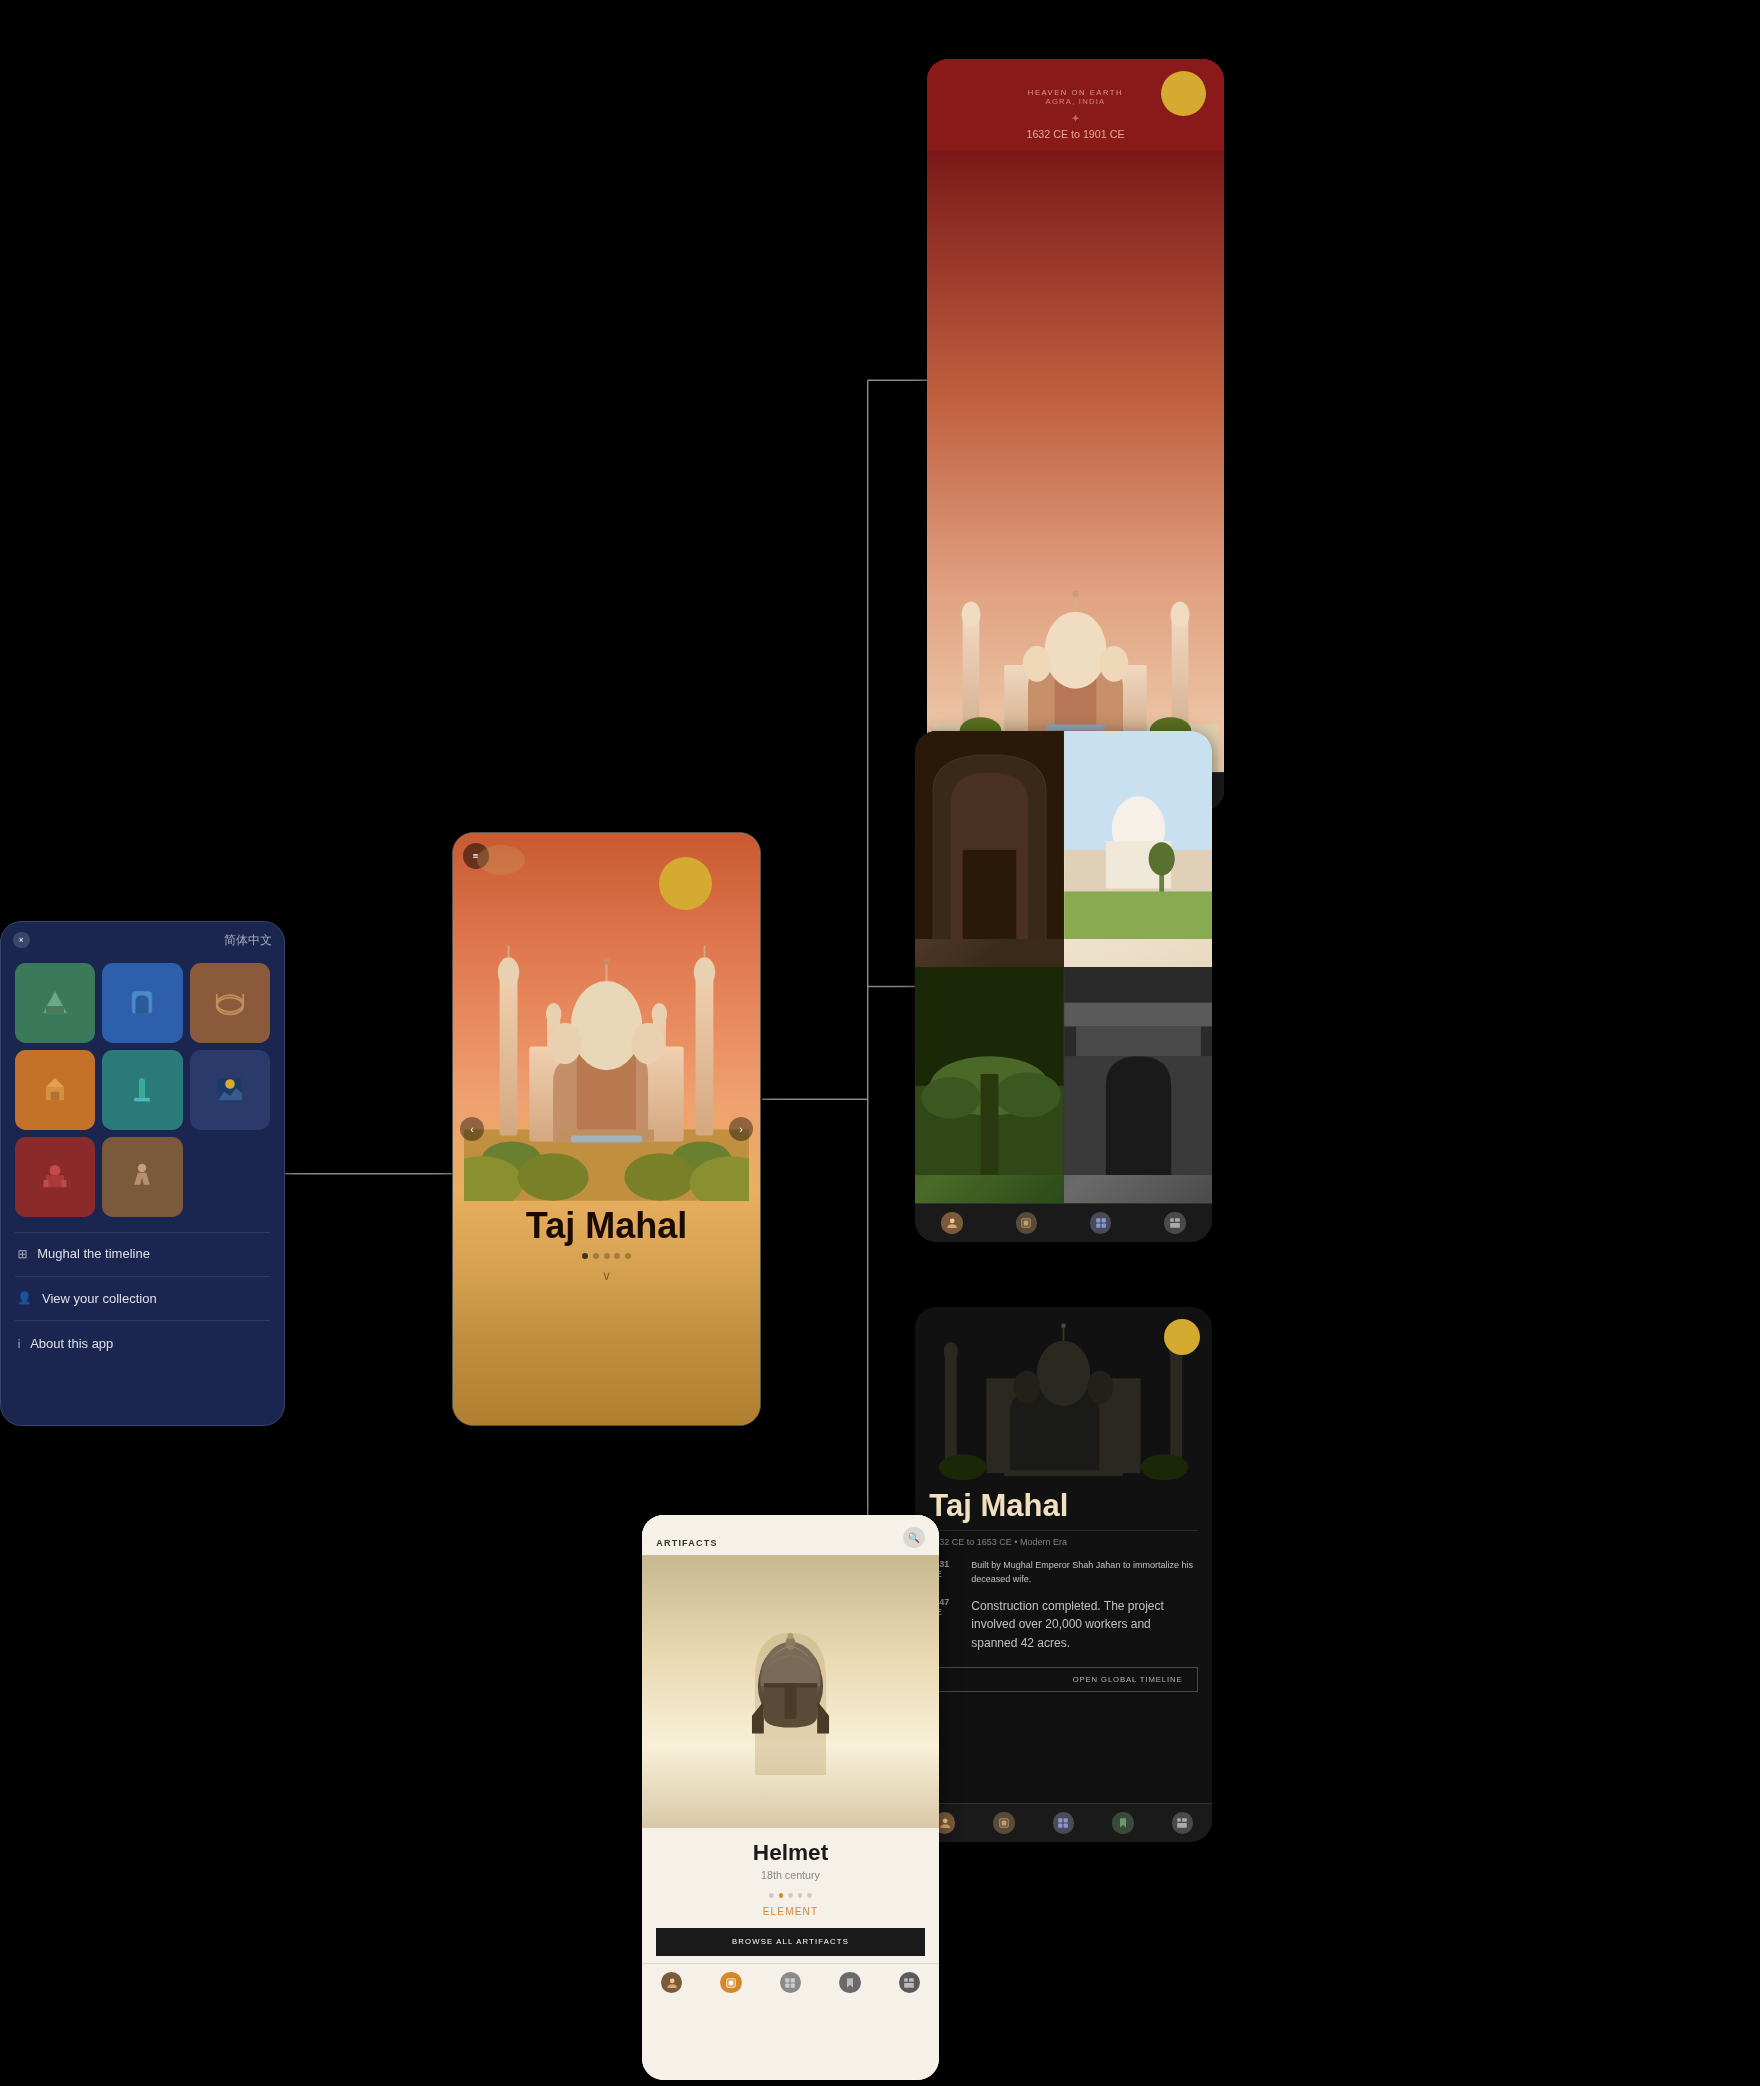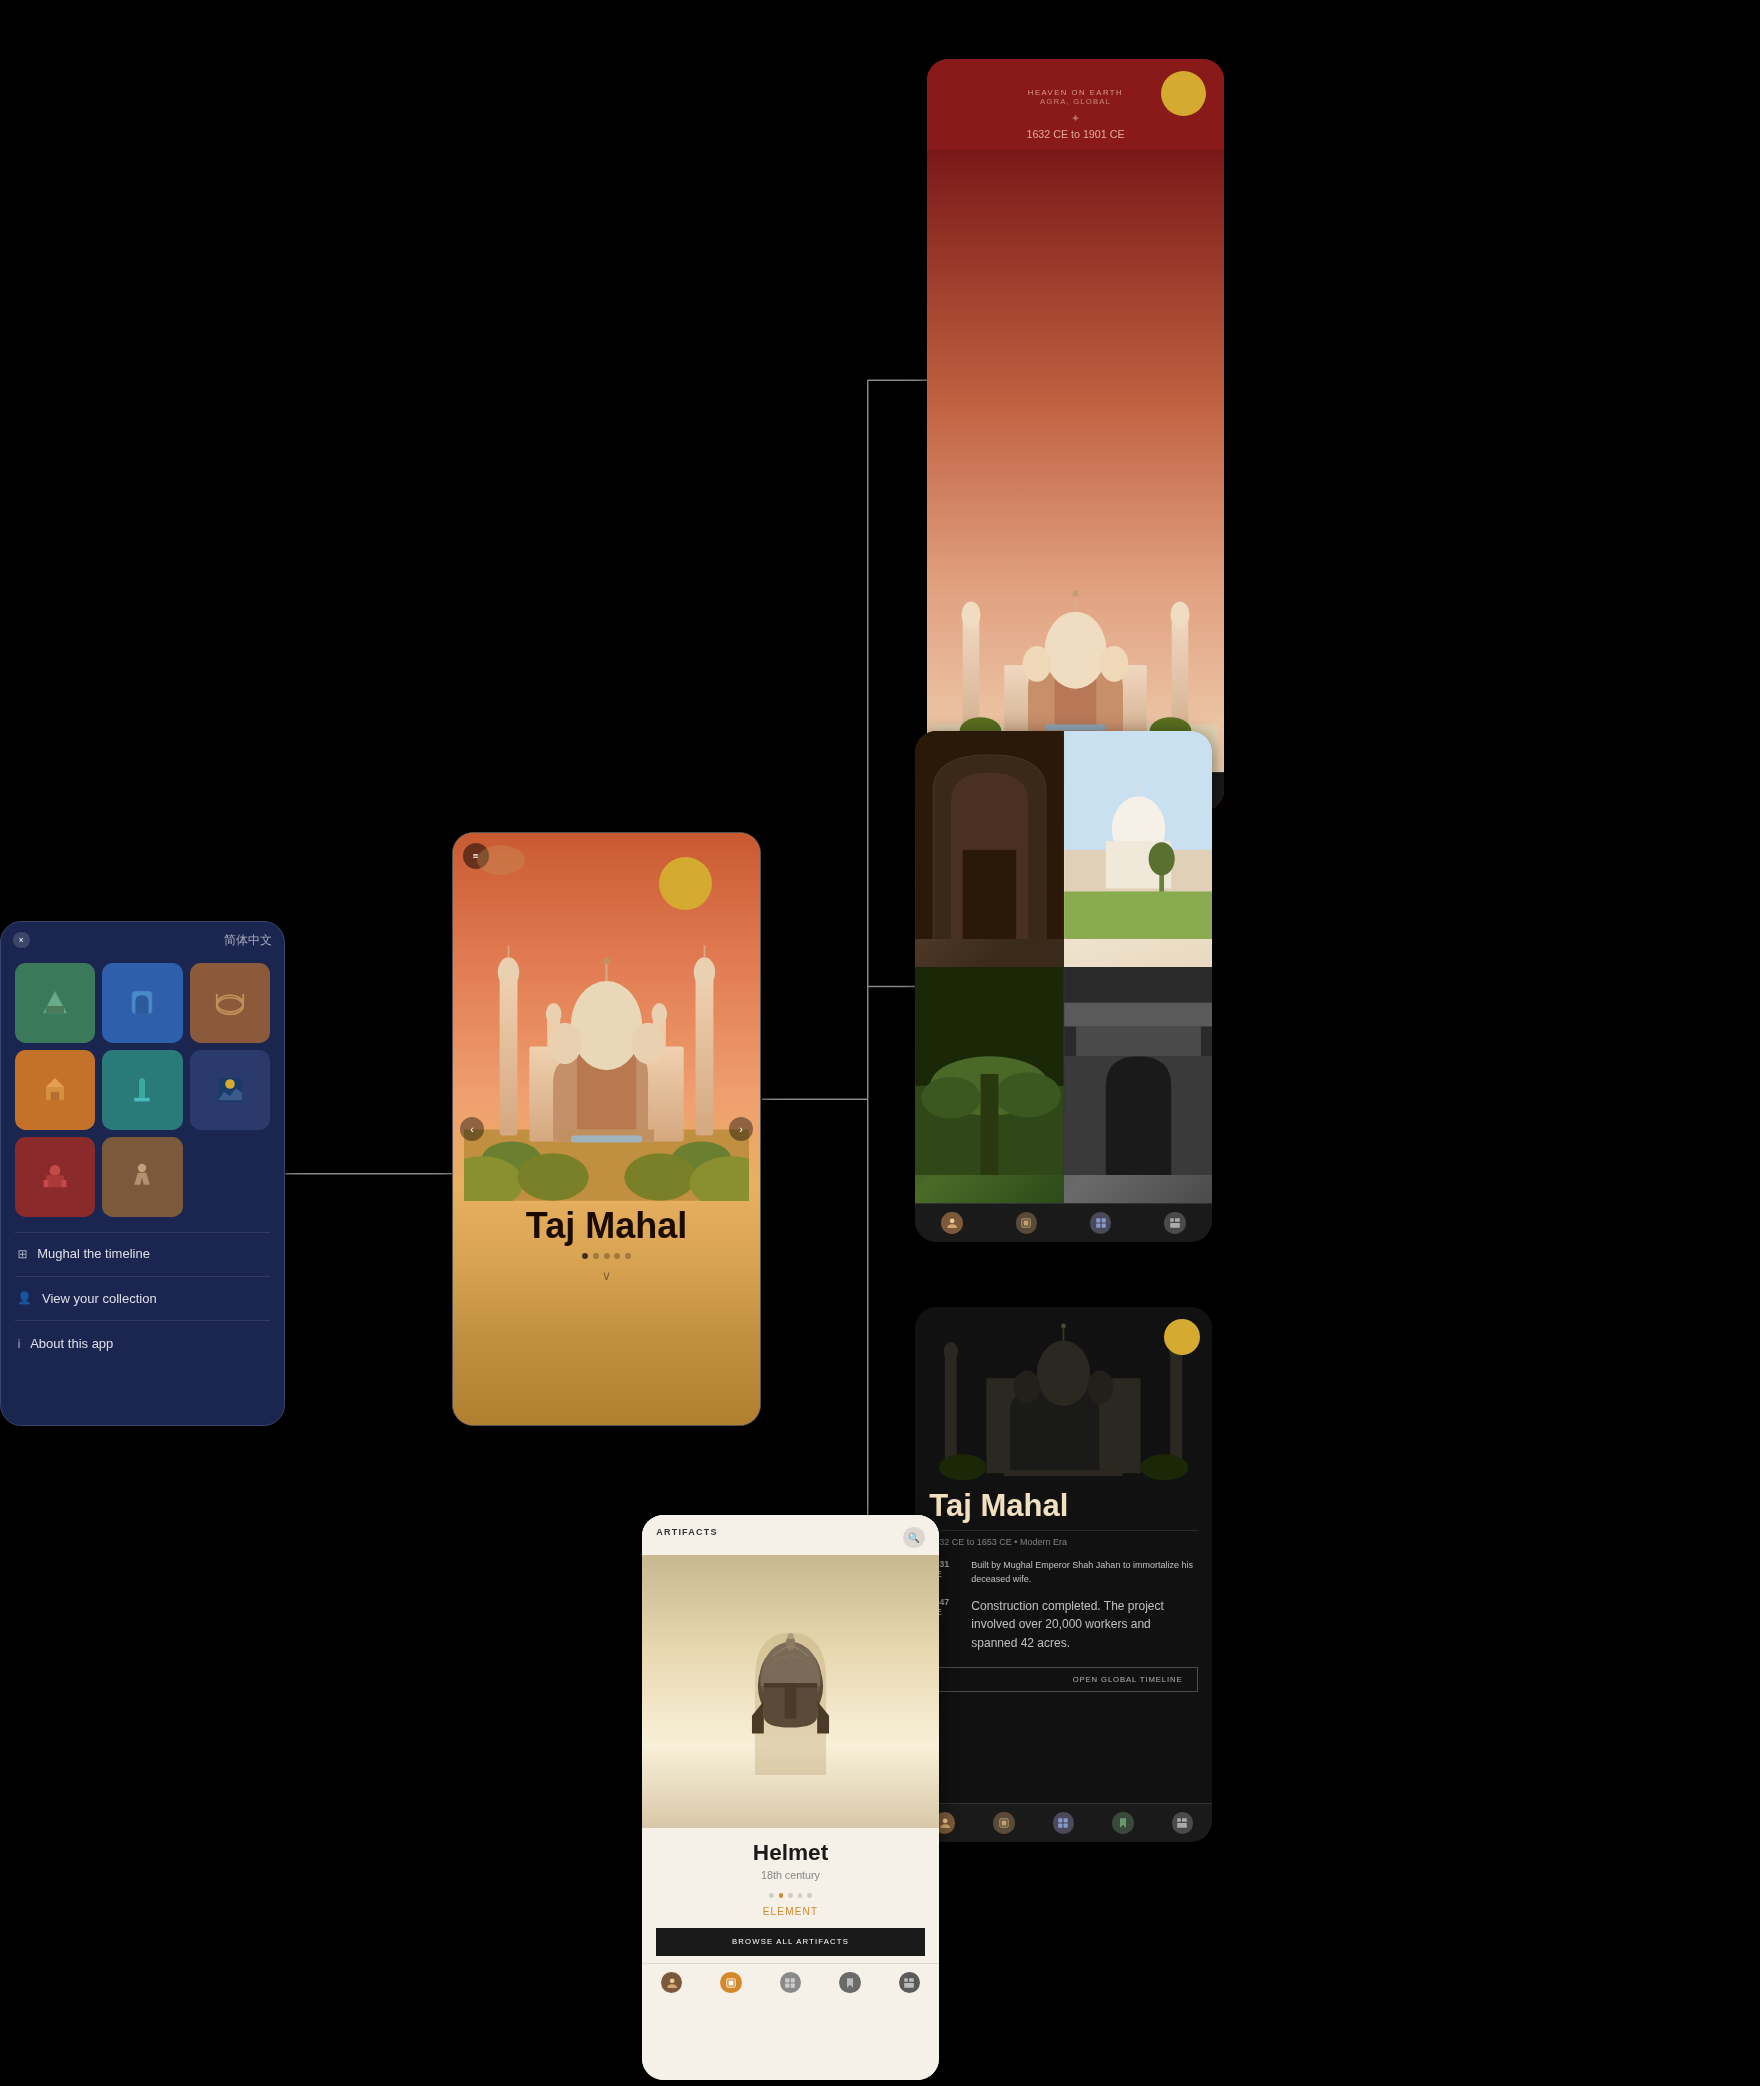--- a/index.html
+++ b/index.html
@@ -417,21 +417,21 @@
   </div>
 </div>
 
 <div class="phone phone-detail">
   <div class="phone-inner" style="background:#8a1a1a; display:flex; flex-direction:column;">
 
     <div style="background:#8a1a1a; padding:14.3px 14.3px 0; position:relative; flex:0 0 auto;">
 
       <div style="position:absolute; top:12px; right:18px; width:45px; height:45px; border-radius:50%; background:#d4aa30;"></div>
       <div style="text-align:center; color:rgba(255,220,180,0.65); font-size:7.7px; letter-spacing:1.5px; padding-top:14.3px;">HEAVEN ON EARTH</div>
-      <div style="text-align:center; color:rgba(255,220,180,0.55); font-size:7.7px; letter-spacing:1.2px; padding-bottom:6px;">AGRA, GLOBAL</div>
+      <div style="text-align:center; color:rgba(255,220,180,0.55); font-size:7.7px; letter-spacing:1.2px; padding-bottom:6px;">AGRA, INDIA</div>
       <div style="text-align:center; color:rgba(255,220,180,0.45); font-size:10.7px;">✦</div>
       <div style="text-align:center; color:rgba(255,220,180,0.75); font-size:10.7px; padding:3.6px 0 9.5px;">1632 CE to 1901 CE</div>
     </div>
 
     <div style="flex:1; background:linear-gradient(180deg, #7a1818 0%, #c06040 40%, #e0a080 70%, #f0d0b0 100%); position:relative; display:flex; align-items:flex-end; justify-content:center; overflow:hidden;">
       <svg width="285" height="202" viewBox="0 0 480 340">
         <defs>
           <linearGradient id="detBuildGrad" x1="0%" y1="0%" x2="0%" y2="100%">
             <stop offset="0%" style="stop-color:#f0d8c0;stop-opacity:1"></stop>
             <stop offset="100%" style="stop-color:#d4b090;stop-opacity:1"></stop>
@@ -695,21 +695,21 @@
             </svg>
         </div>
       </div>
     </div>
   </div>
 </div>
 
 <div class="phone phone-artifacts">
   <div class="phone-inner" style="background:#f5f0e8; display:flex; flex-direction:column;">
 
-    <div style="display:flex; justify-content:space-between; align-items:flex-start; padding:12px 14.3px 7.1px; background:#f5f0e8;">
+    <div style="display:flex; justify-content:space-between; align-items:flex-end; padding:12px 14.3px 7.1px; background:#f5f0e8;">
       <span style="font-size:9px; font-weight:600; letter-spacing:1.2px; color:#333;">ARTIFACTS</span>
       <div style="width:21.4px; height:21.4px; border-radius:50%; background:rgba(0,0,0,0.1); display:flex; align-items:center; justify-content:center; font-size:9.5px;">
         <span>🔍</span>
       </div>
     </div>
 
     <div style="flex:0 0 273px; background:linear-gradient(180deg, #c8b890 0%, #e8d8b0 35%, #f8f0d8 70%, #d8c8a8 100%); display:flex; align-items:center; justify-content:center; position:relative;">
 
       <svg width="119" height="166" viewBox="0 0 200 280">
 

